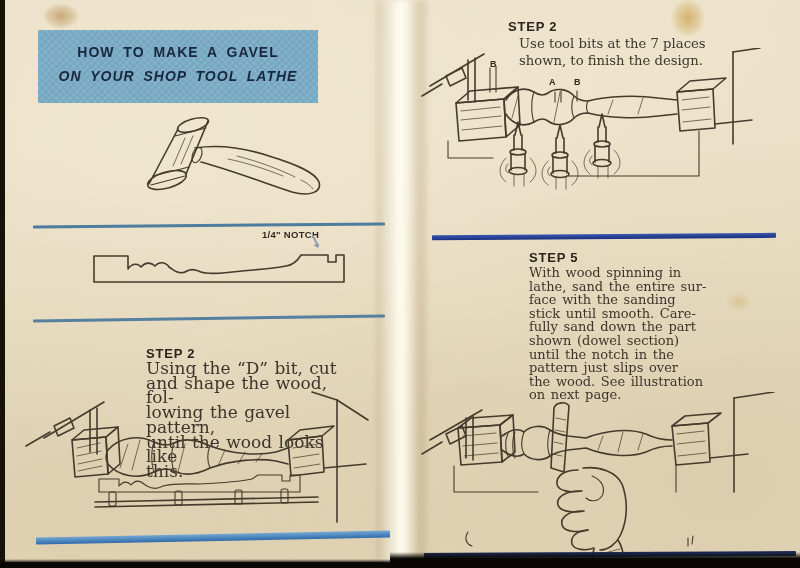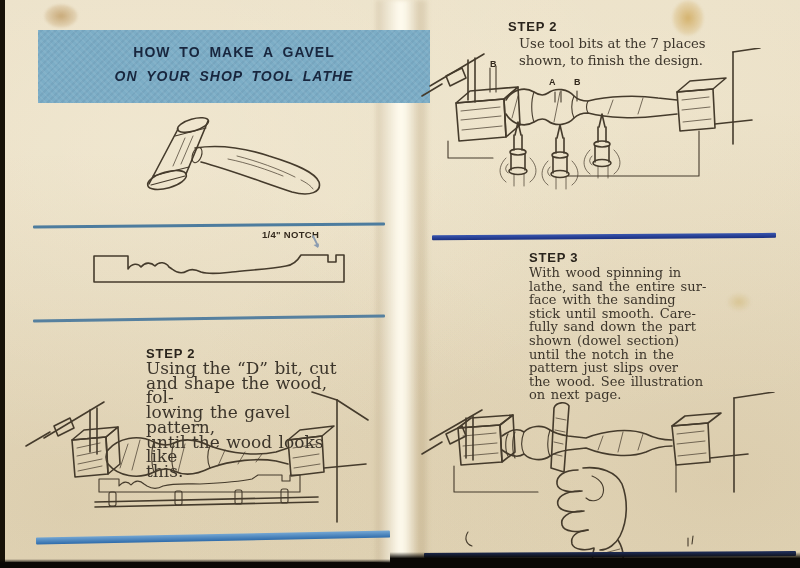--- a/index.html
+++ b/index.html
@@ -15,21 +15,21 @@
   .gutter{position:absolute;left:376px;top:0;width:52px;height:568px;
         background:linear-gradient(to right, rgba(130,100,55,.16), rgba(255,252,240,.95) 45%,
           rgba(255,252,240,.85) 55%, rgba(140,110,60,.20) 85%, rgba(120,95,55,.06));
         filter:blur(2px);}
   .edge-left{position:absolute;left:0;top:0;width:5px;height:568px;background:#171208;}
   .edge-bottom{position:absolute;left:0;bottom:0;width:800px;height:9px;
         background:linear-gradient(to top,#0a0805 55%,transparent);}
   .edge-bottom-right{position:absolute;left:390px;bottom:0;width:410px;height:16px;
         background:linear-gradient(to top,#0a0805 60%,rgba(10,8,5,0));}
   .stain{position:absolute;border-radius:50%;filter:blur(1px);}
-  .title-box{position:absolute;left:38px;top:30px;width:392px;height:73px;
+  .title-box{position:absolute;left:38px;top:30px;width:280px;height:73px;
         background-color:#7cadc6;
         background-image:repeating-linear-gradient(45deg, rgba(255,255,255,.06) 0 2px, transparent 2px 5px),
                          repeating-linear-gradient(-45deg, rgba(10,20,50,.05) 0 2px, transparent 2px 5px);
         text-align:center;color:#18263e;}
   .title-box .tl{position:absolute;left:0;width:100%;font-weight:700;font-size:14px;
         letter-spacing:1px;word-spacing:4px;}
   .tl1{top:14px;} .tl2{top:38px;font-style:italic;}
   .step-head{position:absolute;font-weight:700;font-size:13px;letter-spacing:.8px;color:#2a241c;}
   .step-body{position:absolute;font-family:"DejaVu Serif",serif;color:#3c352b;white-space:pre-line;}
   #step1-body{left:146px;top:361px;font-size:17px;line-height:14.7px;width:210px;word-spacing:1px;}
@@ -231,21 +231,21 @@
       <ellipse cx="0" cy="63" rx="9" ry="3.5"></ellipse>
       <path class="hatch" d="M-12,50 C-20,58 -20,68 -12,74"></path>
       <path class="hatch" d="M12,50 C20,58 20,68 12,74"></path>
       <path class="hatch" d="M-10,56 q-5,5 0,9"></path>
       <path class="hatch" d="M-4,66 L-4,78 M6,66 L6,78"></path>
     </g>
   </svg>
 
   <div class="rule" id="rule-navy-right"></div>
 
-  <div class="step-head" id="step3-head" style="left:529px;top:250px;">STEP 3</div>
+  <div class="step-head" id="step3-head" style="left:529px;top:250px;">STEP 5</div>
   <div class="step-body" id="step3-body">With wood spinning in
 lathe, sand the entire sur-
 face with the sanding
 stick until smooth. Care-
 fully sand down the part
 shown (dowel section)
 until the notch in the
 pattern just slips over
 the wood. See illustration
 on next page.</div>

